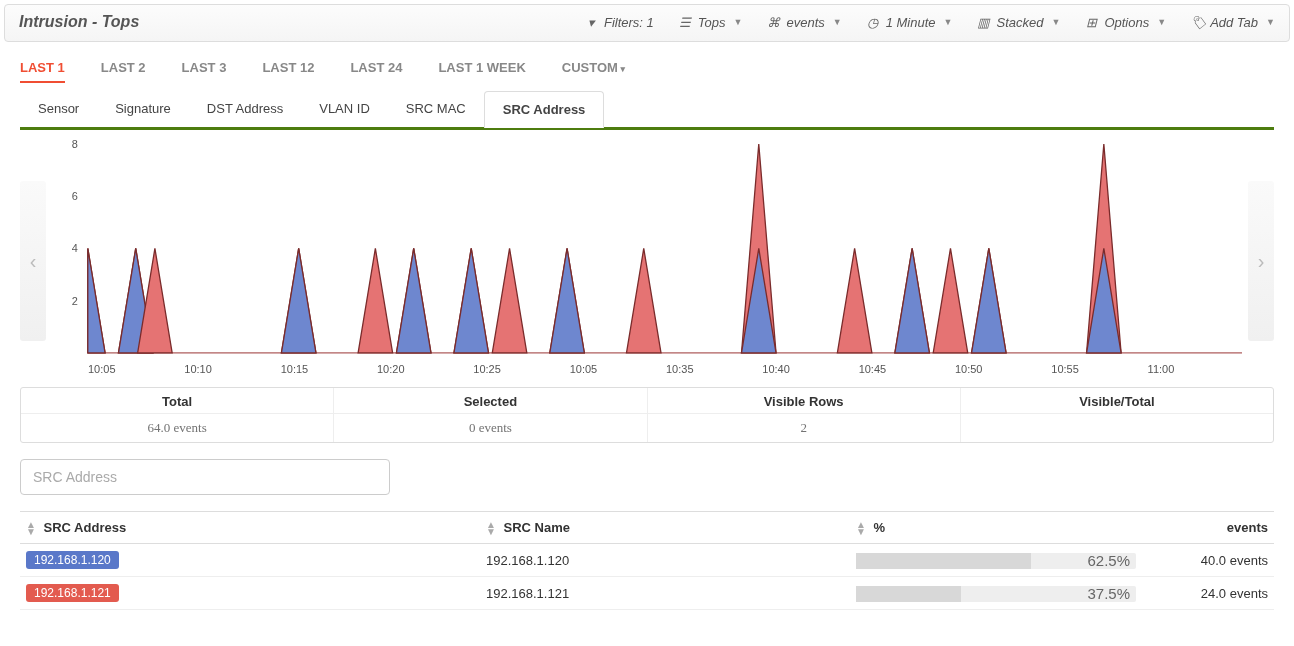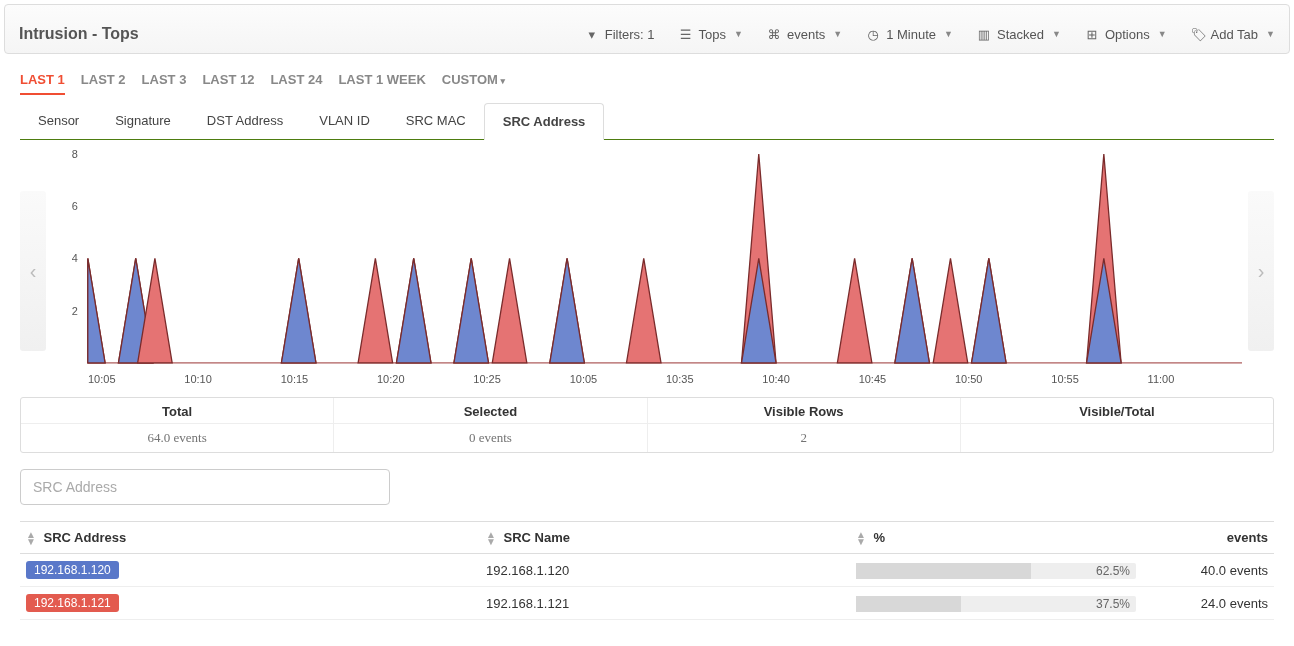--- a/index.html
+++ b/index.html
@@ -10,22 +10,23 @@
     background: #fff;
     width: 1294px;
   }
   .topbar {
     display: flex;
     align-items: center;
     justify-content: space-between;
     border: 1px solid #ddd;
     border-radius: 4px;
     margin: 4px 4px 0 4px;
-    padding: 20px 14px 10px 14px;
+    padding: 8px 14px 10px 14px;
     background: linear-gradient(#fcfcfc, #f5f5f5);
+    font-style: italic;
   }
   .topbar-title {
     font-size: 16px;
     font-weight: 600;
     color: #555;
   }
   .topbar-tools {
     display: flex;
     gap: 24px;
     align-items: center;
@@ -46,40 +47,40 @@
   }
   .icon {
     display: inline-block;
     width: 14px;
     text-align: center;
     color: #666;
   }
   .content { padding: 0 20px; }
   .timerange-tabs {
     display: flex;
-    gap: 16px;
+    gap: 36px;
     padding: 18px 0 10px 0;
     font-size: 13px;
     font-weight: 700;
     color: #888;
   }
   .timerange-tabs .tab {
     cursor: pointer;
     padding-bottom: 6px;
   }
   .timerange-tabs .tab.active {
     color: #F04E33;
   }
   .timerange-tabs .tab.active > span.lbl {
     border-bottom: 2px solid #F04E33;
     padding-bottom: 6px;
   }
   .subtabs {
     display: flex;
-    border-bottom: 1px solid #4d7c0f;
+    border-bottom: 3px solid #4d7c0f;
     font-size: 13px;
     color: #444;
   }
   .subtabs .stab {
     padding: 10px 18px;
     cursor: pointer;
   }
   .subtabs .stab.active {
     font-weight: 700;
     border: 1px solid #ddd;
@@ -195,21 +196,21 @@
     vertical-align: middle;
   }
   .bar-inner {
     height: 100%;
     background: #d8d8d8;
   }
   .bar-label {
     position: absolute;
     right: 6px;
     top: 0;
-    font-size: 12px;
+    font-size: 15px;
     line-height: 16px;
     color: #666;
     text-align: center;
   }
 </style>
 </head>
 <body>
 
 <div class="topbar">
   <div class="topbar-title">Intrusion - Tops</div>

